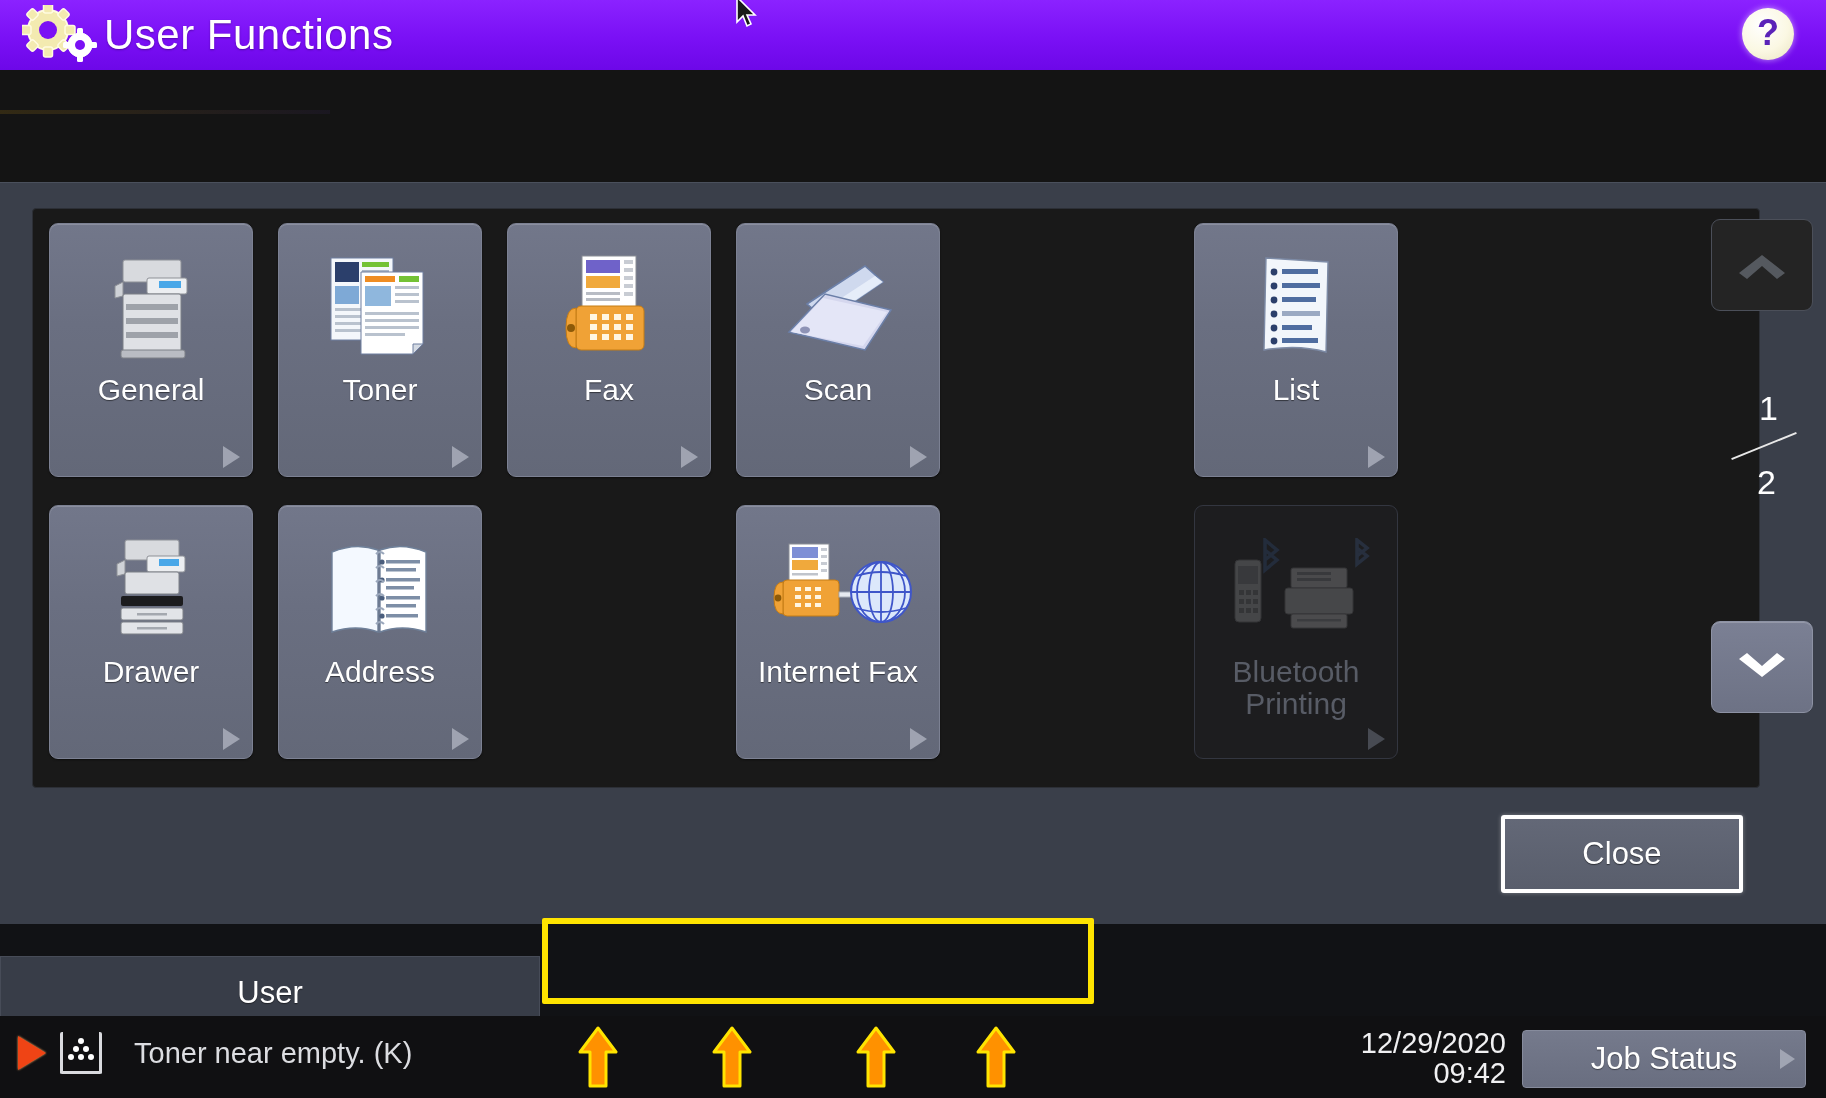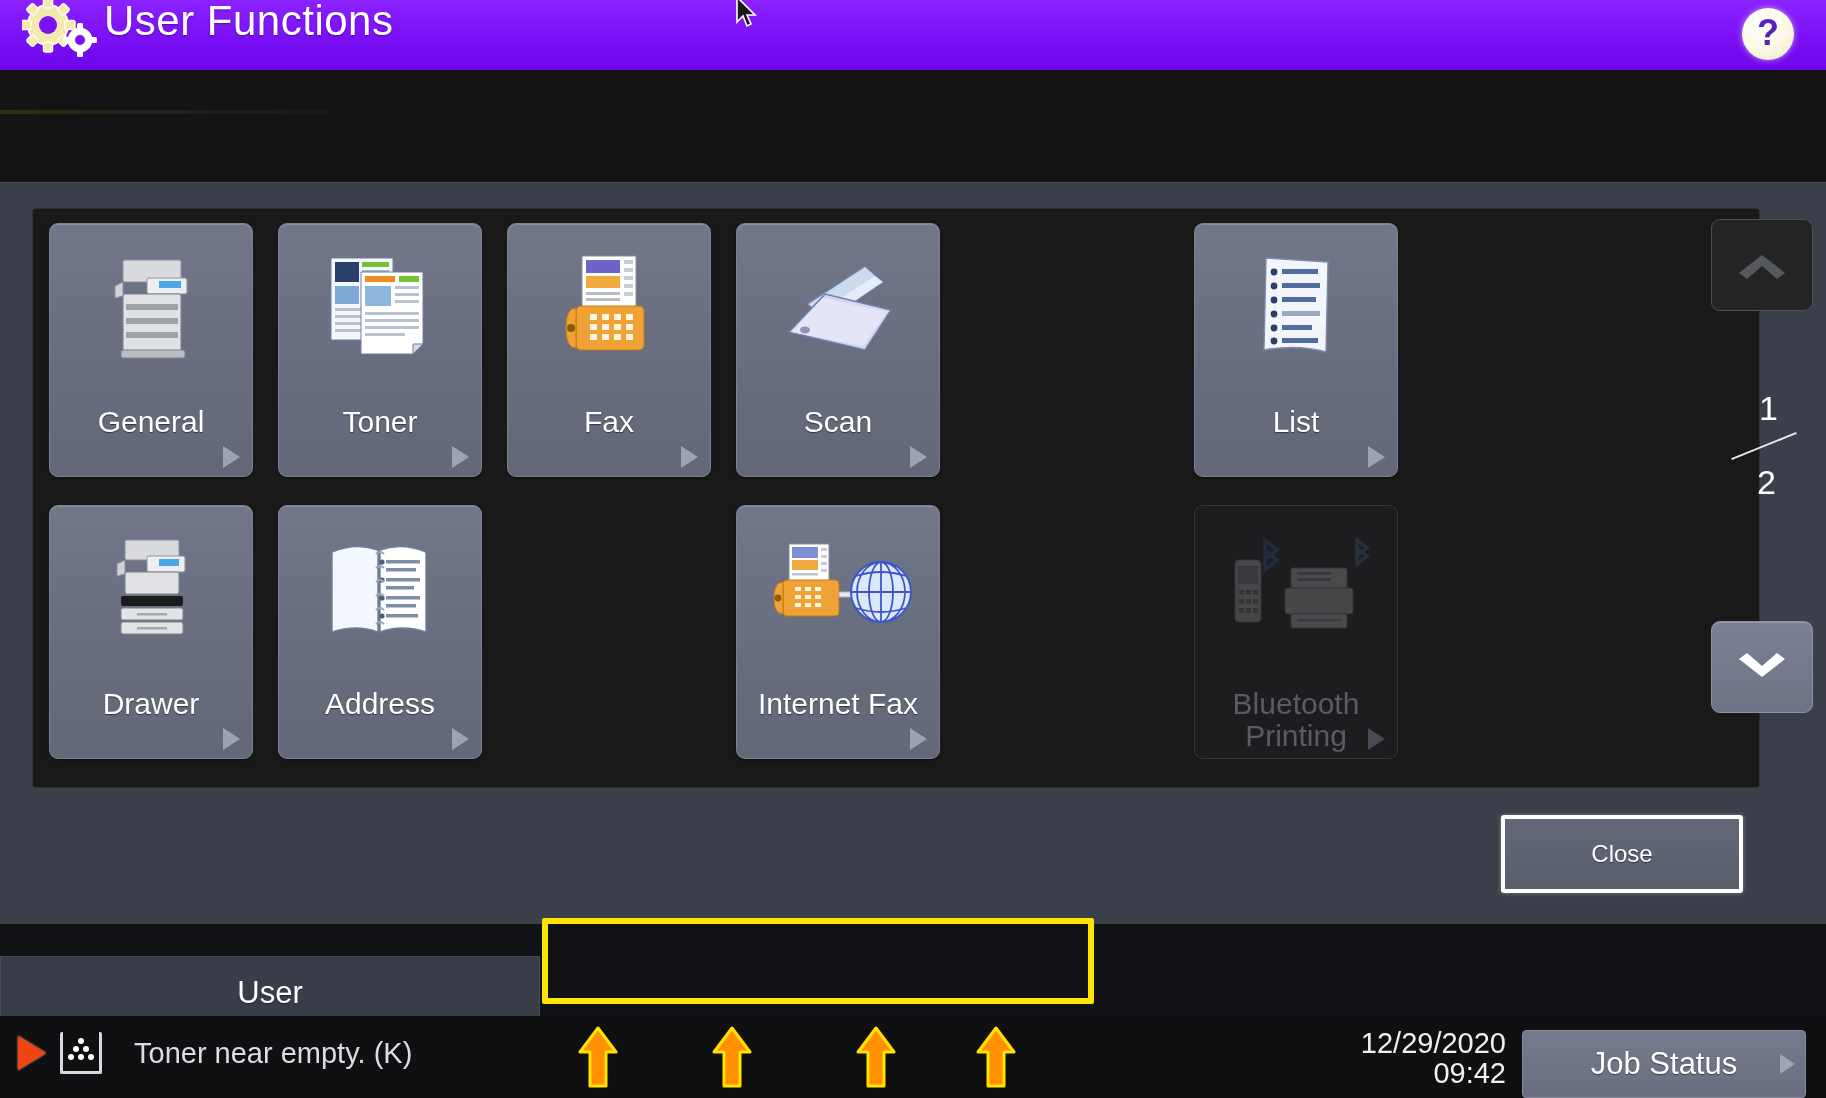--- a/index.html
+++ b/index.html
@@ -7,21 +7,21 @@
     width:1826px;height:1098px;overflow:hidden;
     font-family:"Liberation Sans","DejaVu Sans",sans-serif;
     -webkit-font-smoothing:antialiased;
   }
   #screen{position:relative;width:1826px;height:1098px;background:#151515;overflow:hidden;}
 
   
   #header{
     position:absolute;left:0;top:0;width:1826px;height:70px;
     background:linear-gradient(180deg,#8b22ff 0%,#7a10f5 55%,#6d07e8 100%);
-    display:flex;
+    display:flex;align-items:center;
   }
   #header .gear-wrap{position:relative;width:86px;height:60px;margin-left:22px;flex:0 0 auto;}
   #header .title{
     color:#fff;font-size:42px;letter-spacing:.5px;line-height:1;
     margin-left:-4px;text-shadow:0 1px 2px rgba(60,0,120,.6);
     font-weight:400;
   }
   #help-btn{
     position:absolute;right:32px;top:8px;width:52px;height:52px;border-radius:50%;
     background:radial-gradient(circle at 38% 32%,#ffffff 0%,#fbf8e3 55%,#e9e3c0 100%);
@@ -51,21 +51,20 @@
 
   
   #grid{position:absolute;left:16px;top:14px;width:1640px;height:552px;}
   .fbtn{
     position:absolute;width:204px;height:254px;border-radius:9px;
     background:linear-gradient(180deg,#72778a 0%,#6a6f81 40%,#636878 100%);
     border:1px solid #7c8193;
     box-shadow:inset 0 1px 0 rgba(255,255,255,.18),0 1px 2px rgba(0,0,0,.5);
     display:flex;flex-direction:column;align-items:center;
     box-sizing:border-box;
-    gap:32px;
   }
   .fbtn .ico{height:128px;margin-top:20px;display:flex;align-items:center;justify-content:center;width:100%;}
   .fbtn .lbl{
     color:#ffffff;font-size:30px;text-align:center;line-height:1.08;
     width:96%;margin-top:2px;text-shadow:0 1px 1px rgba(0,0,0,.5);
   }
   .fbtn .arr{
     position:absolute;right:12px;bottom:8px;width:0;height:0;
     border-top:11px solid transparent;border-bottom:11px solid transparent;
     border-left:17px solid #a9aebb;opacity:.85;
@@ -97,21 +96,21 @@
 
   
   #close-btn{
     position:absolute;left:1501px;top:815px;width:242px;height:78px;
     background:linear-gradient(180deg,#636877 0%,#595e6c 100%);
     border:4px solid #ffffff;border-radius:3px;
     display:flex;align-items:center;justify-content:center;
     box-shadow:0 0 4px rgba(255,255,255,.35);
     box-sizing:border-box;
   }
-  #close-btn span{color:#fff;font-size:24px;text-shadow:0 1px 1px rgba(0,0,0,.5);}
+  #close-btn span{color:#fff;font-size:31px;text-shadow:0 1px 1px rgba(0,0,0,.5);}
 
   
   #lowerband{position:absolute;left:0;top:808px;width:1826px;height:116px;background:#3a3f4a;}
 
   
   #tabs{position:absolute;left:0;top:924px;width:1826px;height:92px;background:#111215;}
   .tab{
     position:absolute;top:0;height:74px;
     background:#383d48;display:flex;align-items:center;justify-content:center;
     box-sizing:border-box;border:1px solid #474c58;margin-top:32px;
@@ -129,21 +128,21 @@
   #statusbar{position:absolute;left:0;top:1016px;width:1826px;height:82px;background:#101012;}
   #status-left{position:absolute;left:18px;top:16px;display:flex;align-items:center;gap:14px;}
   #play-tri{width:0;height:0;border-top:17px solid transparent;border-bottom:17px solid transparent;
             border-left:28px solid #ef4415;filter:drop-shadow(0 0 1px #ffb36b);}
   #toner-ico{width:42px;height:42px;border:3px solid #d9dade;border-top:none;border-radius:2px;
              position:relative;box-sizing:border-box;}
   #status-text{color:#dcdde1;font-size:29px;margin-left:18px;}
   #datetime{position:absolute;right:320px;top:12px;text-align:right;color:#f0f0f2;
             font-size:29px;line-height:1.05;}
   #jobstatus{
-    position:absolute;right:20px;top:14px;width:284px;height:68px;
+    position:absolute;right:20px;top:14px;width:284px;height:58px;
     background:linear-gradient(180deg,#757a8c 0%,#696e80 100%);
     border:1px solid #868b9c;border-radius:4px;
     display:flex;align-items:center;justify-content:center;box-sizing:border-box;
   }
   #jobstatus span{color:#fff;font-size:31px;text-shadow:0 1px 1px rgba(0,0,0,.45);}
   #jobstatus .arr2{position:absolute;right:10px;top:50%;margin-top:-10px;width:0;height:0;
     border-top:10px solid transparent;border-bottom:10px solid transparent;
     border-left:15px solid #a9aebb;opacity:.85;}
 
   

